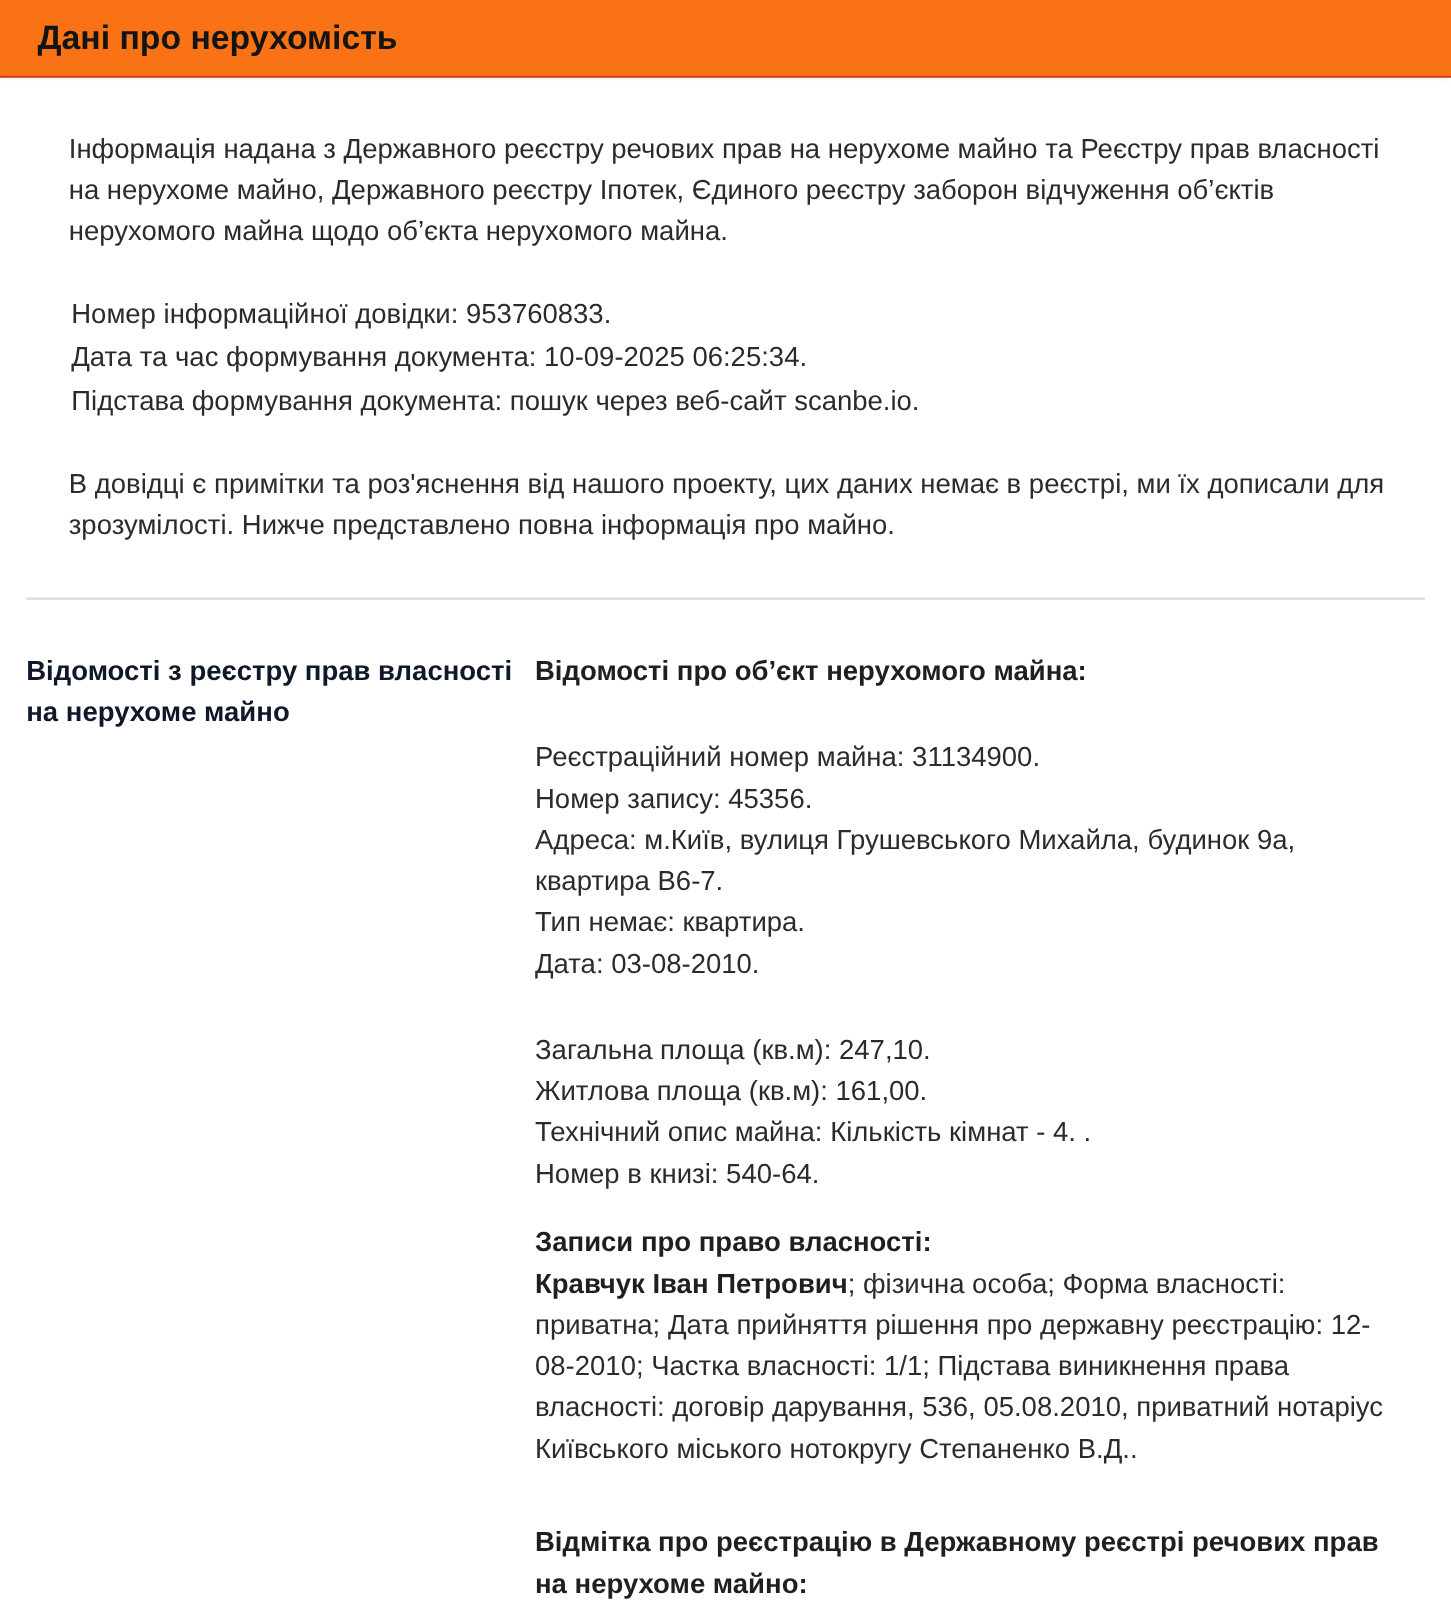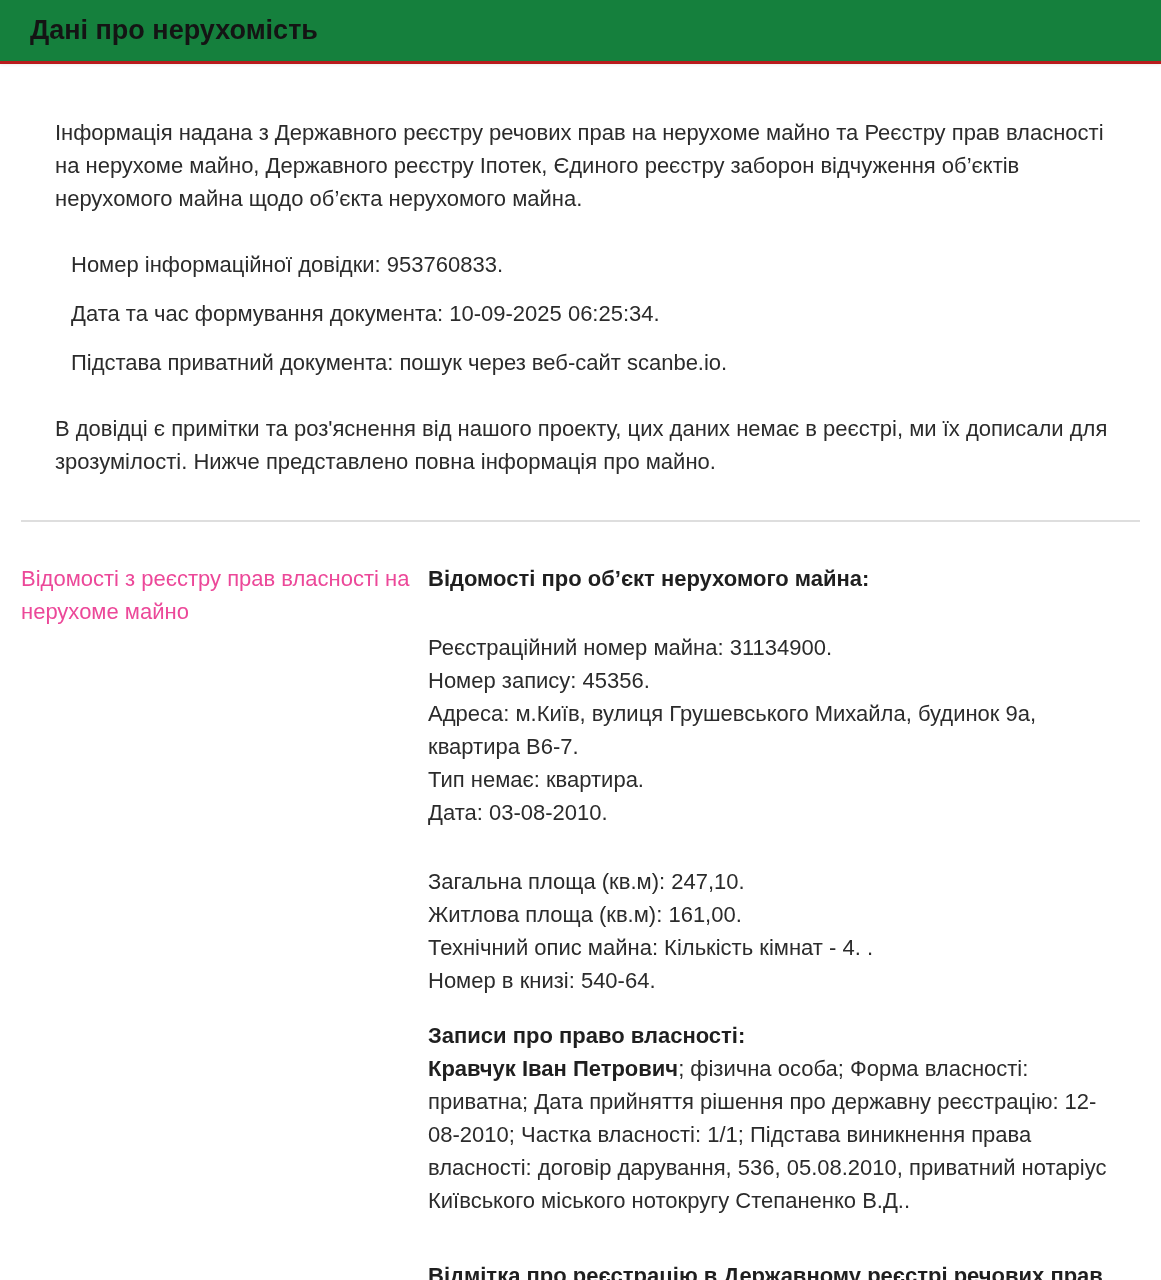--- a/index.html
+++ b/index.html
@@ -4,59 +4,59 @@
 <style>
   html, body { margin: 0; padding: 0; background: #ffffff; }
   body {
     width: 1161px;
     font-family: "Liberation Sans", "DejaVu Sans", sans-serif;
     color: #2b2b2b;
   }
   .page { width: 1161px; min-height: 1280px; background: #ffffff; }
 
   .topbar {
-    background: #15803d;
-    border-bottom: 3px solid #b91c1c;
+    background: #f97316;
+    border-bottom: 1px solid #b91c1c;
     box-shadow: 0 1px 3px rgba(0,0,0,0.07);
     padding: 14px 30px 15px 30px;
   }
   .topbar .title {
     font-size: 27px;
     font-weight: 700;
     color: #141414;
     line-height: 32px;
   }
 
   .intro {
     padding: 40px 50px 0 55px;
     font-size: 22px;
     line-height: 33px;
   }
-  .intro p { margin: 12px 0 33px 0; }
+  .intro p { margin: 0 0 33px 0; }
   .block { margin: 0 0 33px 0; }
-  .line { margin: 16px; }
+  .line { margin: 2px; }
 
   hr.divider {
     border: none;
     border-top: 2px solid #dedede;
     margin: 42px 21px 40px 21px;
   }
 
   .columns {
     display: flex;
     align-items: flex-start;
     padding: 0 33px 40px 21px;
     font-size: 22px;
     line-height: 33px;
   }
   .col-left {
     width: 390px;
     flex: 0 0 auto;
-    font-weight: 400;
-    color: #ec4899;
+    font-weight: 700;
+    color: #0f172a;
   }
   .col-right {
     width: 700px;
     margin-left: 17px;
   }
 
   .heading { font-weight: 700; color: #1f1f1f; }
   .gap-after { margin-bottom: 23px; }
   .group { margin-bottom: 22px; margin-top: 36px; }
   .group-lg { margin-bottom: 42px; }
@@ -69,21 +69,21 @@
 
   <div class="topbar">
     <div class="title">Дані про нерухомість</div>
   </div>
 
   <div class="intro">
     <p>Інформація надана з Державного реєстру речових прав на нерухоме майно та Реєстру прав власності на нерухоме майно, Державного реєстру Іпотек, Єдиного реєстру заборон відчуження об’єктів нерухомого майна щодо об’єкта нерухомого майна.</p>
     <div class="block">
       <div class="line">Номер інформаційної довідки: 953760833.</div>
       <div class="line">Дата та час формування документа: 10-09-2025 06:25:34.</div>
-      <div class="line">Підстава приватний документа: пошук через веб-сайт scanbe.io.</div>
+      <div class="line">Підстава формування документа: пошук через веб-сайт scanbe.io.</div>
     </div>
     <p>В довідці є примітки та роз'яснення від нашого проекту, цих даних немає в реєстрі, ми їх дописали для зрозумілості. Нижче представлено повна інформація про майно.</p>
   </div>
 
   <hr class="divider">
 
   <div class="columns">
 
     <div class="col-left">Відомості з реєстру прав власності на нерухоме майно</div>
 

